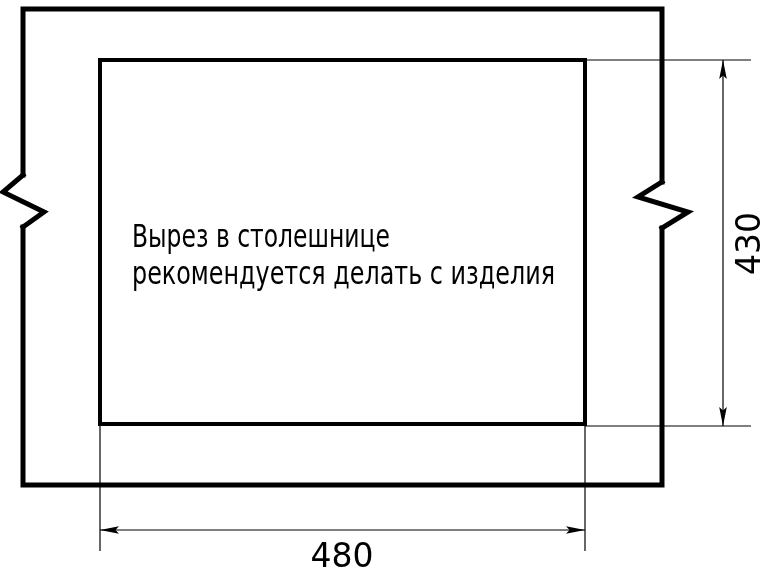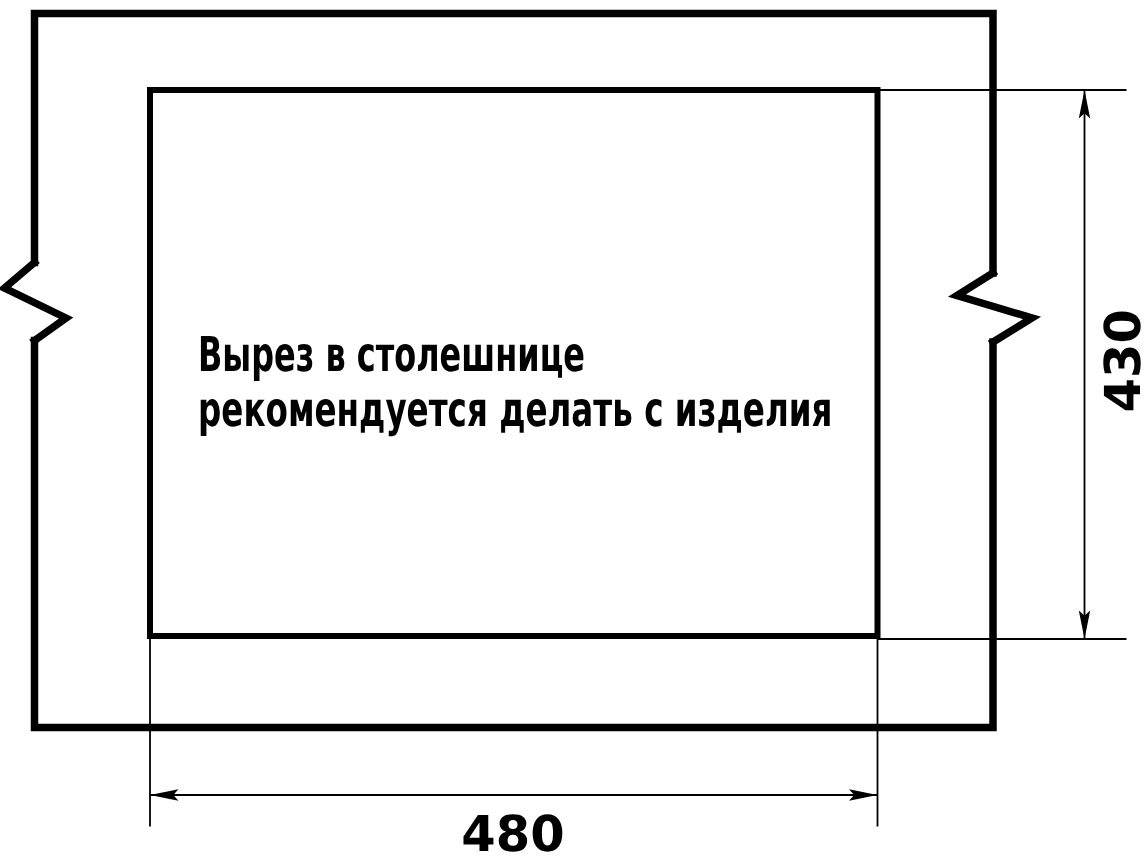--- a/index.html
+++ b/index.html
@@ -11,21 +11,20 @@
     padding:0;
     background: var(--bg);
     font-family: "DejaVu Sans", sans-serif;
   }
   .canvas{
     position: relative;
     width: 765px;
     height: 571px;
     background: var(--bg);
     overflow: hidden;
-    font-weight: bold;
   }
   svg{ display:block; }
   .thick{
     stroke: var(--line);
     stroke-width: 5;
     fill: none;
     stroke-linejoin: miter;
     stroke-linecap: square;
   }
   .medium{

